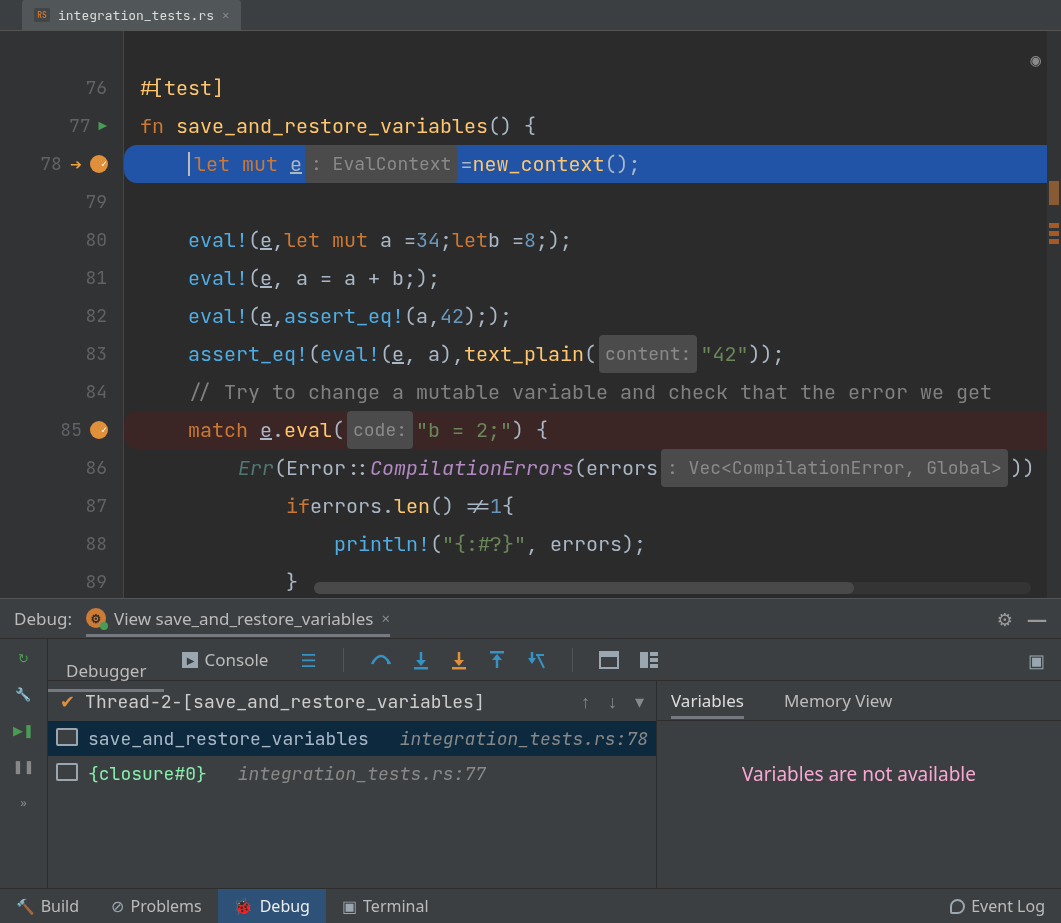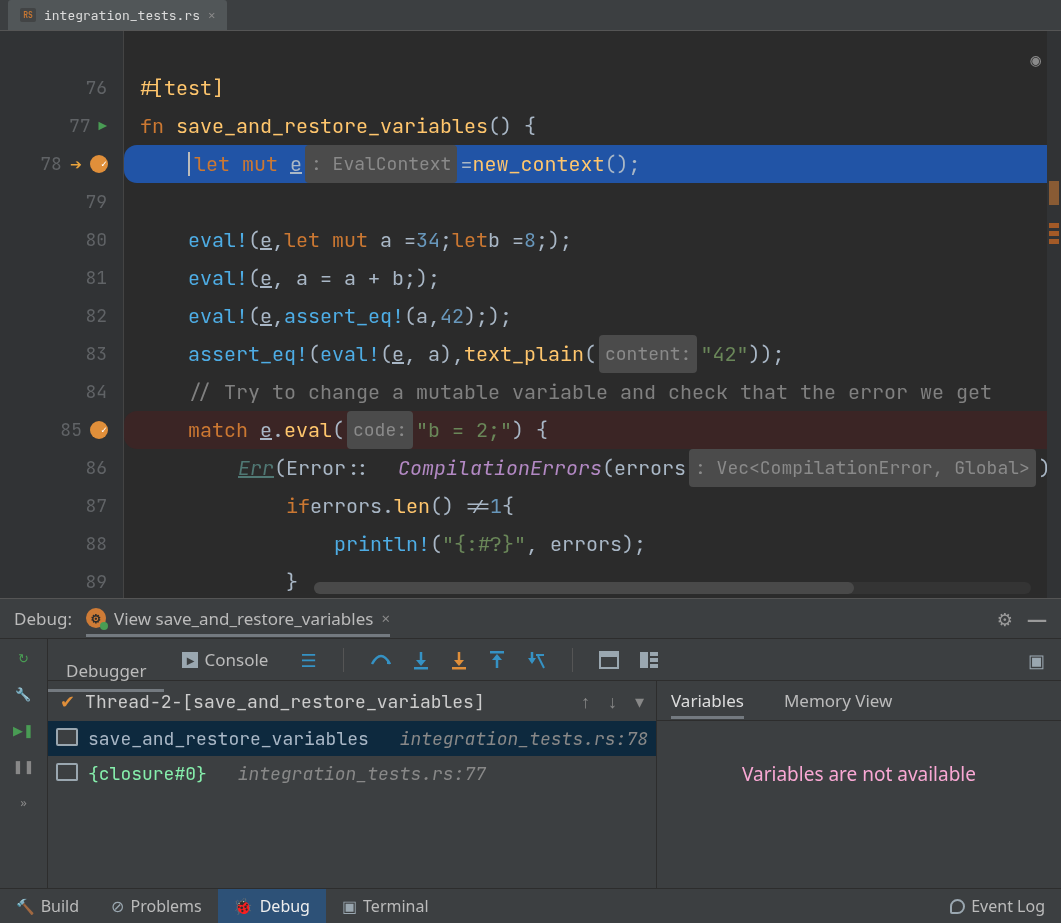--- a/index.html
+++ b/index.html
@@ -40,21 +40,21 @@
     margin: 0; padding: 0; background: var(--bg-darker);
     font-family: "Segoe UI", "Noto Sans", Arial, sans-serif;
     color: var(--text); font-size: 13px;
     width: 1061px; height: 923px; overflow: hidden; position: relative;
   }
   .mono { font-family: "JetBrains Mono","Consolas","Menlo",monospace; }
 
   
   .tabbar {
     height: 30px; display: flex; align-items: flex-end;
-    background: var(--bg-darker); padding-left: 8px;
+    background: var(--bg-darker); padding-left: 22px;
   }
   .tab {
     display: flex; align-items: center; gap: 8px;
     padding: 6px 12px; background: #4e5254; color: #bbbbbb;
     border-top-left-radius: 3px; border-top-right-radius: 3px;
     position: relative;
   }
   .tab.active { background: #515658; color: #dcdcdc; }
   .tab.active::after {
     content:""; position:absolute; left:0; right:0; bottom:-3px; height:3px;
@@ -104,23 +104,23 @@
   .indent2 { padding-left:114px; }
   .indent3 { padding-left:162px; }
   .indent4 { padding-left:210px; }
 
   .kw { color: var(--keyword); }
   .fnname { color: var(--func); }
   .macro { color: var(--macro); }
   .str { color: var(--string); }
   .numc { color: var(--num); }
   .comm { color: var(--comment); }
-  .it { font-style: italic; margin-left: 28px; }
+  .it { font-style: italic; }
   .hint { background: var(--hint-bg); color: var(--hint-fg); border-radius:4px; padding:0 6px; margin:0 3px; font-size:18px;}
-  .typec { color: var(--italic-type); font-style: italic; text-decoration: underline;}
+  .typec { color: var(--italic-type); font-style: italic;}
   .underline { text-decoration: underline; text-decoration-skip-ink: none;}
   .caretbar{ display:inline-block; width:2px; height:24px; background:#bbb; vertical-align:middle; margin-right:4px;}
   .minimap {
     position:absolute; right:0; top:0; width:14px; height:568px;
     background: var(--bg-dark);
   }
   .mm-sel { position:absolute; right:2px; width:10px; height:24px; background:#c57633; top:150px; opacity:0.6;}
   .mm-mark { position:absolute; right:2px; width:10px; height:5px; background:#a35a27; }
   .mm-m1 { top:192px; } .mm-m2 { top:200px; } .mm-m3 { top:208px; }
 

